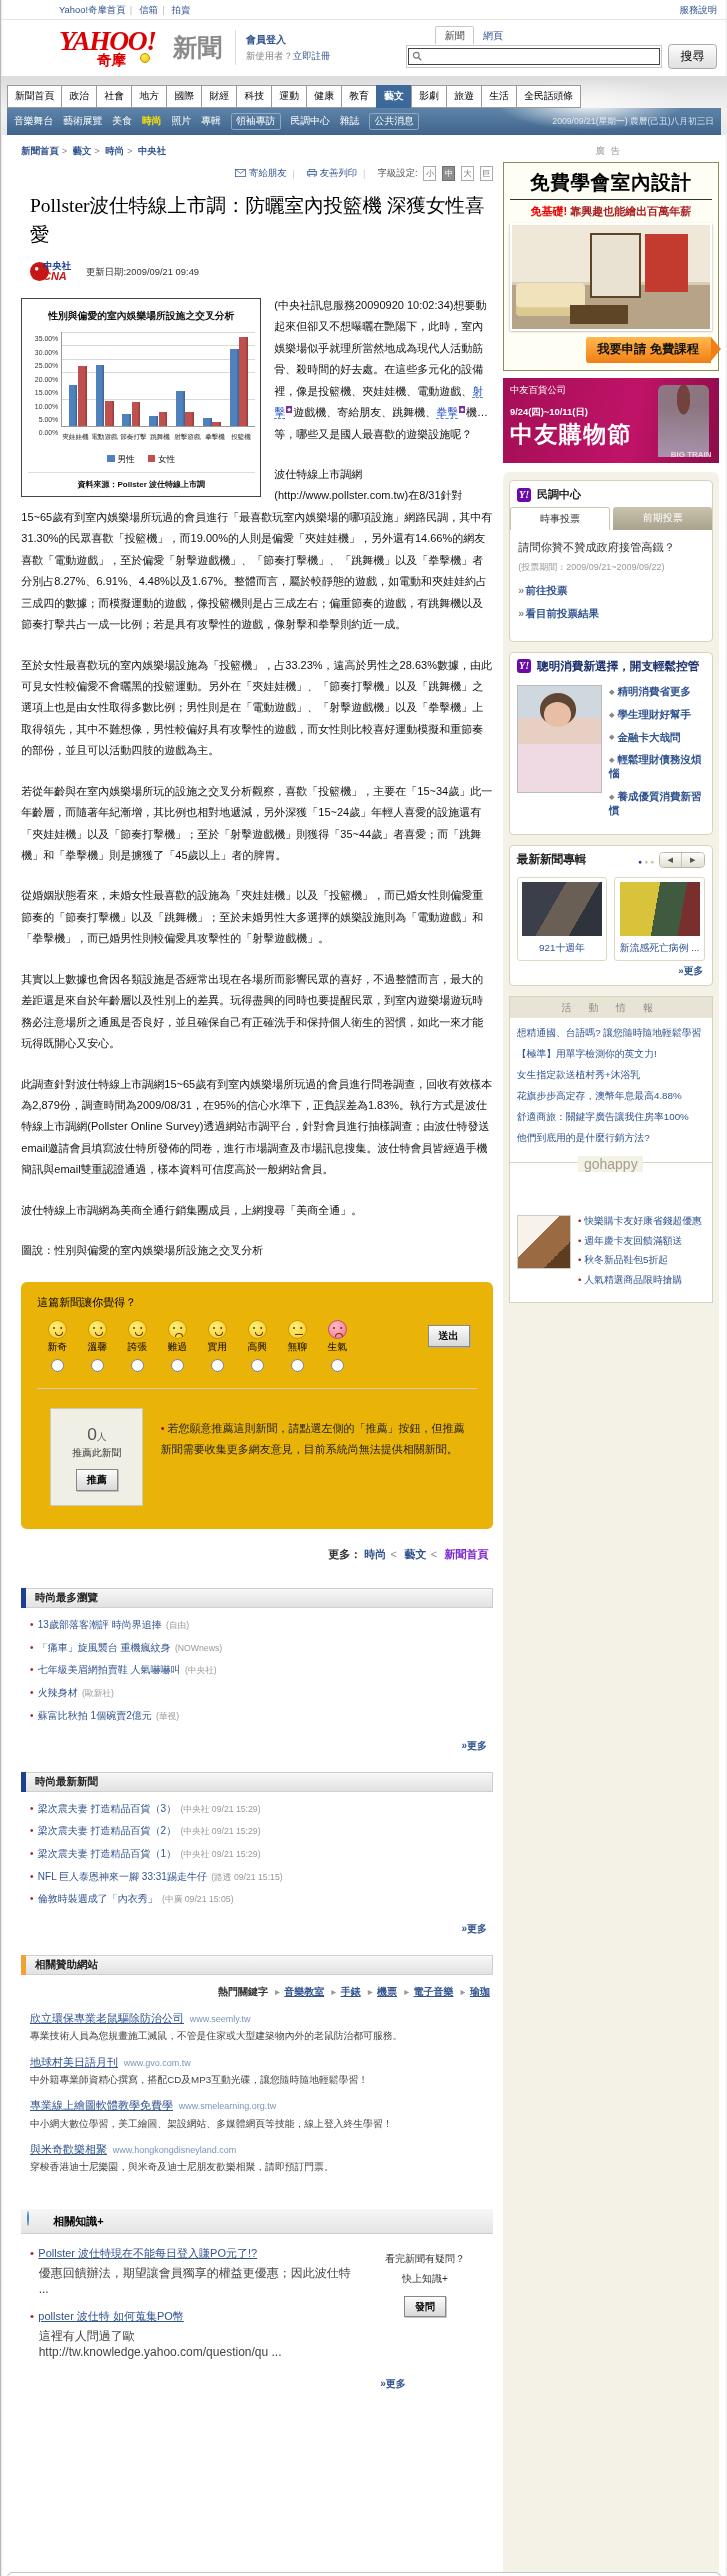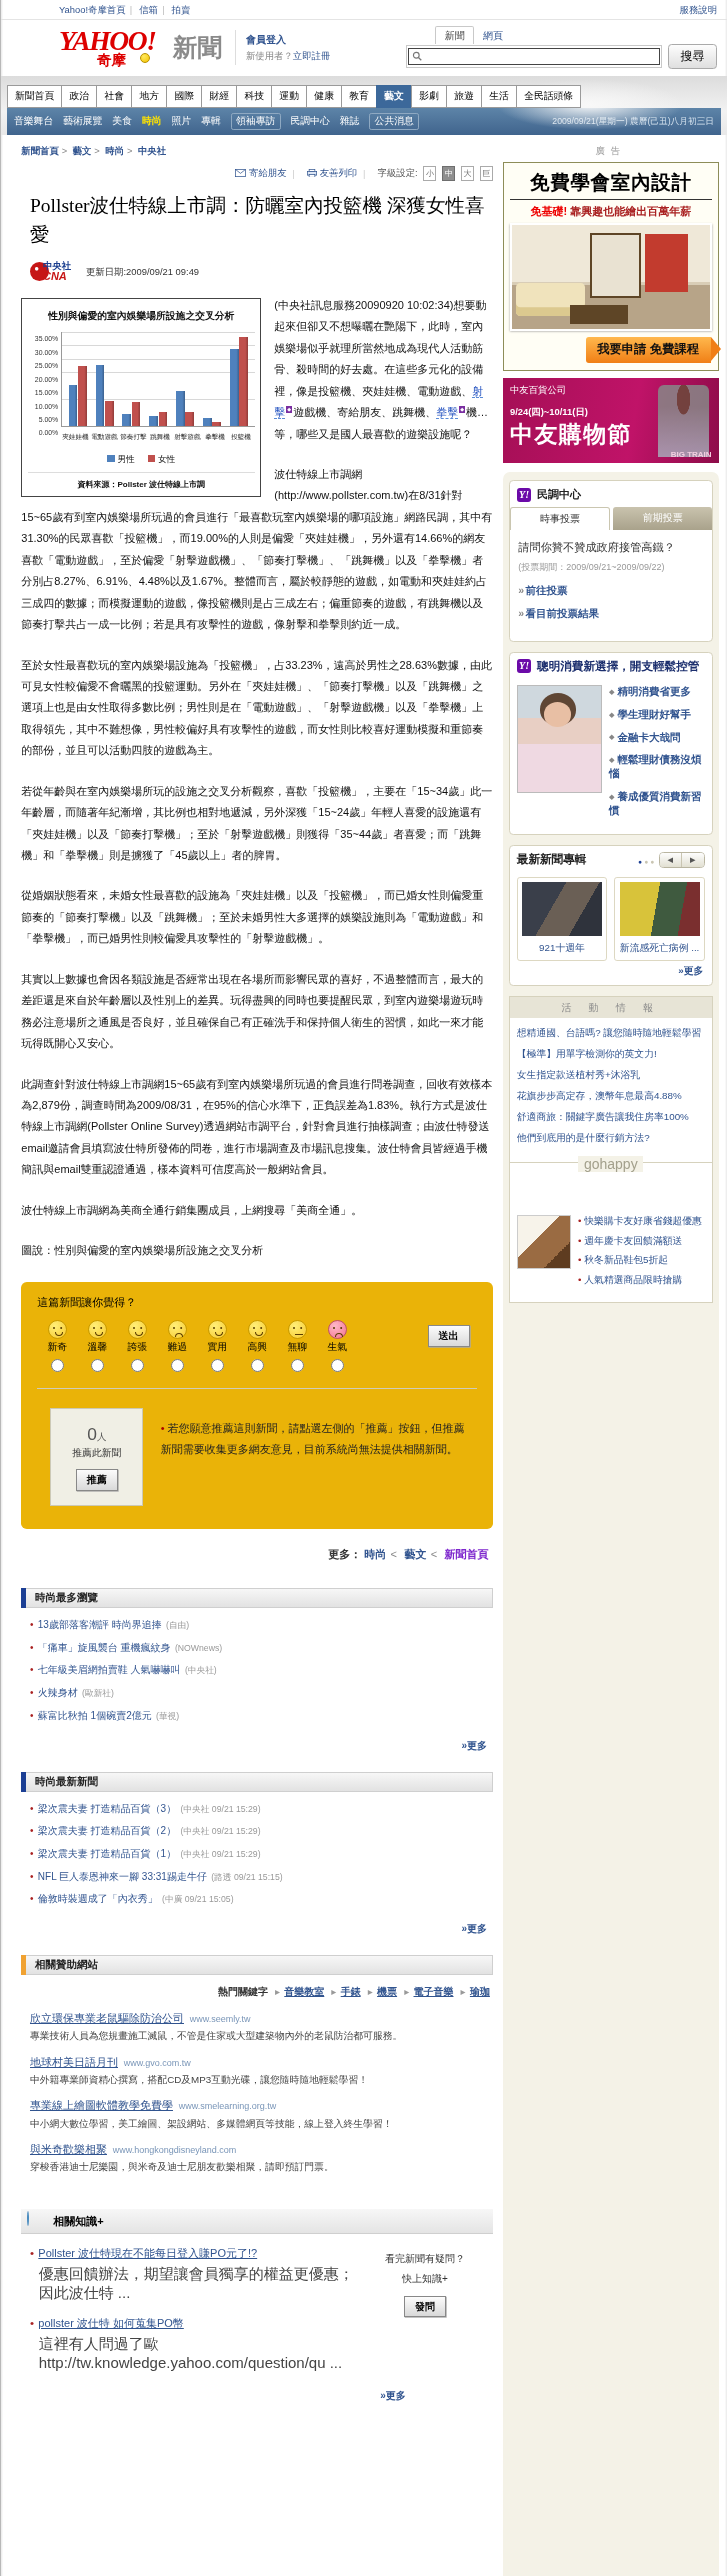--- a/index.html
+++ b/index.html
@@ -133,21 +133,21 @@
   .sponsor .s-desc { font-size:9.8px; color:#444; line-height:1.7; margin:2.2px 0 10px 0; max-width:405px; }
   .know-bar { display:flex; align-items:center; background:linear-gradient(#f7f7f7,#e4e4e4); border-bottom:1.4px solid #cfcfcf; height:24.6px; margin-top:22px; padding-left:5.8px; }
   .bulb { width:19px; height:19px; margin-right:7.2px; position:relative; }
   .bulb .glass { width:13px; height:13px; border-radius:50%; background:radial-gradient(circle at 35% 30%, #eaf6ff, #74b6e8); border:0.7px solid #4a8cc0; margin:0 auto; }
   .bulb .base { width:5.8px; height:4.3px; background:#c8862a; margin:-0.7px auto 0 auto; border-radius:0 0 1.4px 1.4px; }
   .know-title { font-size:11px; font-weight:bold; }
   .know-wrap { display:flex; padding:11.6px 2.9px 0 8.7px; }
   .know-list { flex:1; }
   .know-item { margin-bottom:13px; }
   .know-q { font-size:11px; text-decoration:underline; }
-  .know-d { font-size:15px; color:#444; margin-top:4.3px; padding-left:8.7px; }
+  .know-d { font-size:12px; color:#444; margin-top:4.3px; padding-left:8.7px; }
   .ask-box { width:130px; text-align:center; font-size:10px; color:#333; line-height:2; padding-top:2.9px; }
   .ask-box .bevel-btn { margin-top:7.2px; }
 
   
   .ad-label { text-align:center; color:#999; font-size:9.4px; letter-spacing:5.8px; padding:2.9px 0 4.3px 0; }
   .ad1 { border:0.7px solid #8d8d58; background:#fffef5; padding:5.8px; }
   .ad1 .l1 { font-family:"Liberation Serif","DejaVu Serif",serif; font-size:19.5px; font-weight:bold; text-align:center; letter-spacing:0.7px; border-bottom:1.4px solid #333; padding-bottom:2.9px; }
   .ad1 .l2 { text-align:center; font-size:11px; font-weight:bold; padding:4.3px 0; }
   .ad1 .l2 .r1 { color:#e00; }
   .ad1 .l2 .r2 { color:#a22; }

